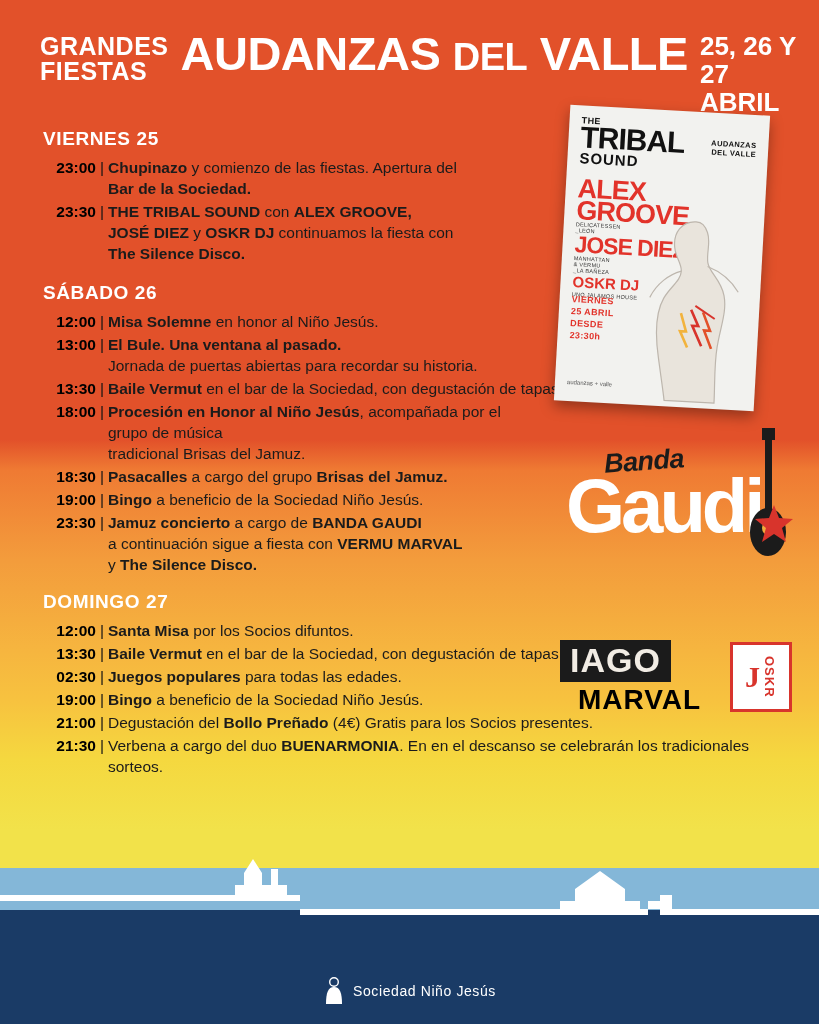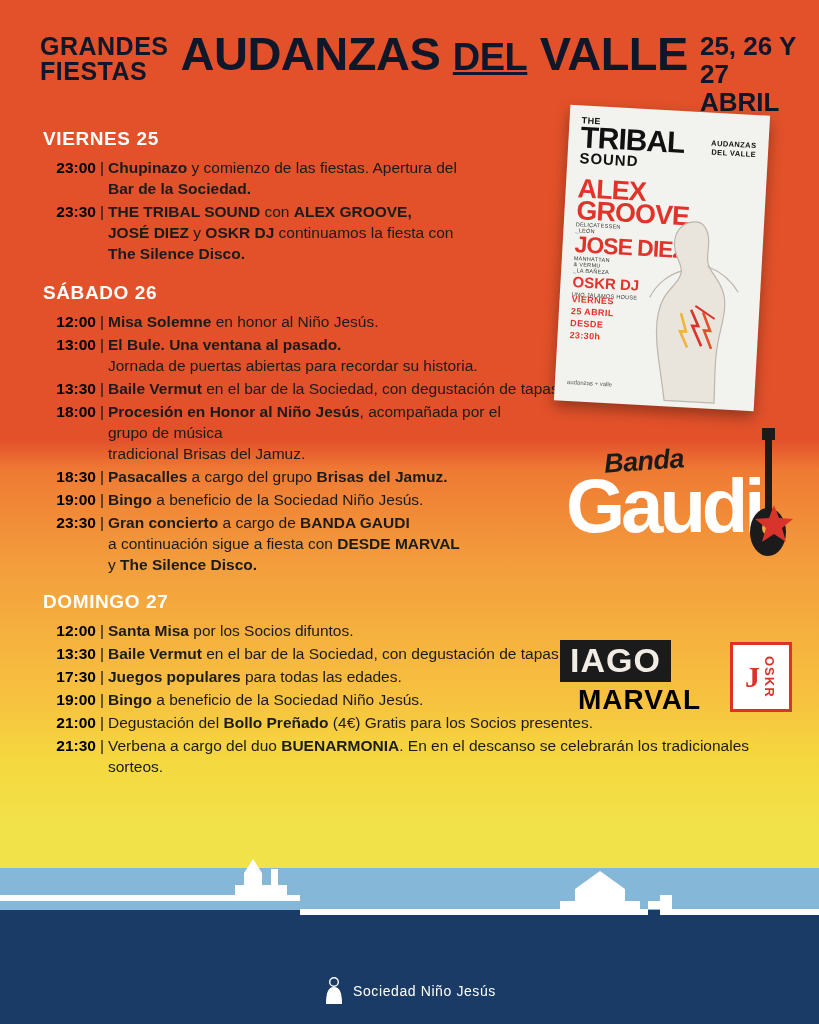--- a/index.html
+++ b/index.html
@@ -31,33 +31,33 @@
         #1a3b66 1024px);
   }
   
   .skyline {
     position:absolute; left:0; right:0; bottom:0; height:175px;
   }
   
   .header { position:absolute; top:0; left:0; right:0; height:112px; }
   .title-row {
     position:absolute; left:40px; top:30px; right:20px;
-    display:flex; align-items:flex-start; color:#0f172a;
+    display:flex; align-items:flex-start; color:#ffffff;
   }
   .grandes {
     font-family:"Liberation Sans", sans-serif;
     font-weight:bold; font-size:25px; line-height:25px;
     letter-spacing:0.5px; text-transform:uppercase;
     padding-top:4px; margin-right:12px; white-space:pre-line;
   }
   .main-title {
     font-weight:bold; font-size:47px; line-height:47px;
     letter-spacing:-0.5px; white-space:nowrap;
   }
-  .main-title .small { font-size:38px;text-decoration:underline; }
+  .main-title .small { font-size:38px; }
   .dates {
     margin-left:12px; padding-top:2px;
     font-weight:bold; font-size:26px; line-height:28px;
     white-space:pre-line;
   }
   
   .program { position:absolute; left:40px; top:120px; width:740px;margin-top:8px; }
   .day-head {
     color:#ffffff; font-weight:bold; font-size:19px;
     letter-spacing:0.6px; margin:0 0 7px 3px;
@@ -238,38 +238,38 @@
       <div class="desc"><b>Pasacalles</b> a cargo del grupo <b>Brisas del Jamuz.</b></div>
     </div>
     <div class="row narrow">
       <div class="time">19:00</div>
       <div class="sep">|</div>
       <div class="desc"><b>Bingo</b> a beneficio de la Sociedad Niño Jesús.</div>
     </div>
     <div class="row narrow">
       <div class="time">23:30</div>
       <div class="sep">|</div>
-      <div class="desc"><b>Gran concierto</b> a cargo de <b>BANDA GAUDI</b><br>a continuación sigue  a fiesta con <b>DESDE MARVAL</b><br>y <b>The Silence Disco.</b></div>
+      <div class="desc"><b>Jamuz concierto</b> a cargo de <b>BANDA GAUDI</b><br>a continuación sigue  a fiesta con <b>VERMU MARVAL</b><br>y <b>The Silence Disco.</b></div>
     </div>
   </div>
 
   <div>
     <div class="day-head">DOMINGO 27</div>
     <div class="row">
       <div class="time">12:00</div>
       <div class="sep">|</div>
       <div class="desc"><b>Santa Misa</b> por los Socios difuntos.</div>
     </div>
     <div class="row">
       <div class="time">13:30</div>
       <div class="sep">|</div>
       <div class="desc"><b>Baile Vermut</b> en el bar de la Sociedad, con degustación de tapas tradicionales.</div>
     </div>
     <div class="row">
-      <div class="time">17:30</div>
+      <div class="time">02:30</div>
       <div class="sep">|</div>
       <div class="desc"><b>Juegos populares</b> para todas las edades.</div>
     </div>
     <div class="row">
       <div class="time">19:00</div>
       <div class="sep">|</div>
       <div class="desc"><b>Bingo</b> a beneficio de la Sociedad Niño Jesús.</div>
     </div>
     <div class="row">
       <div class="time">21:00</div>

